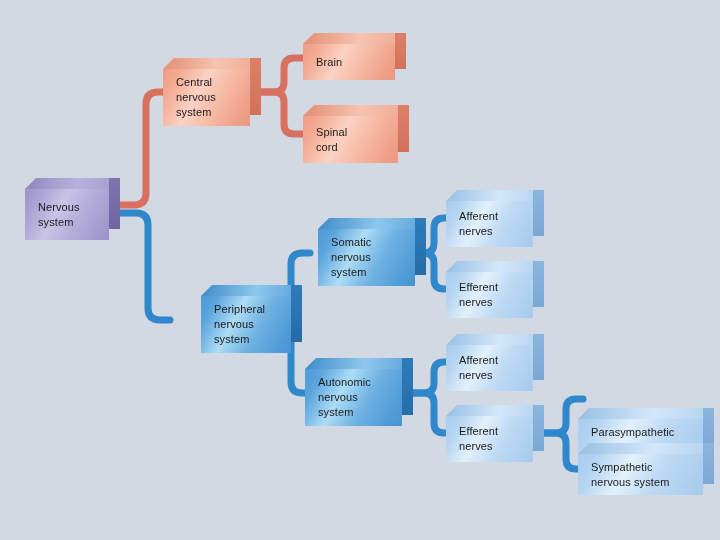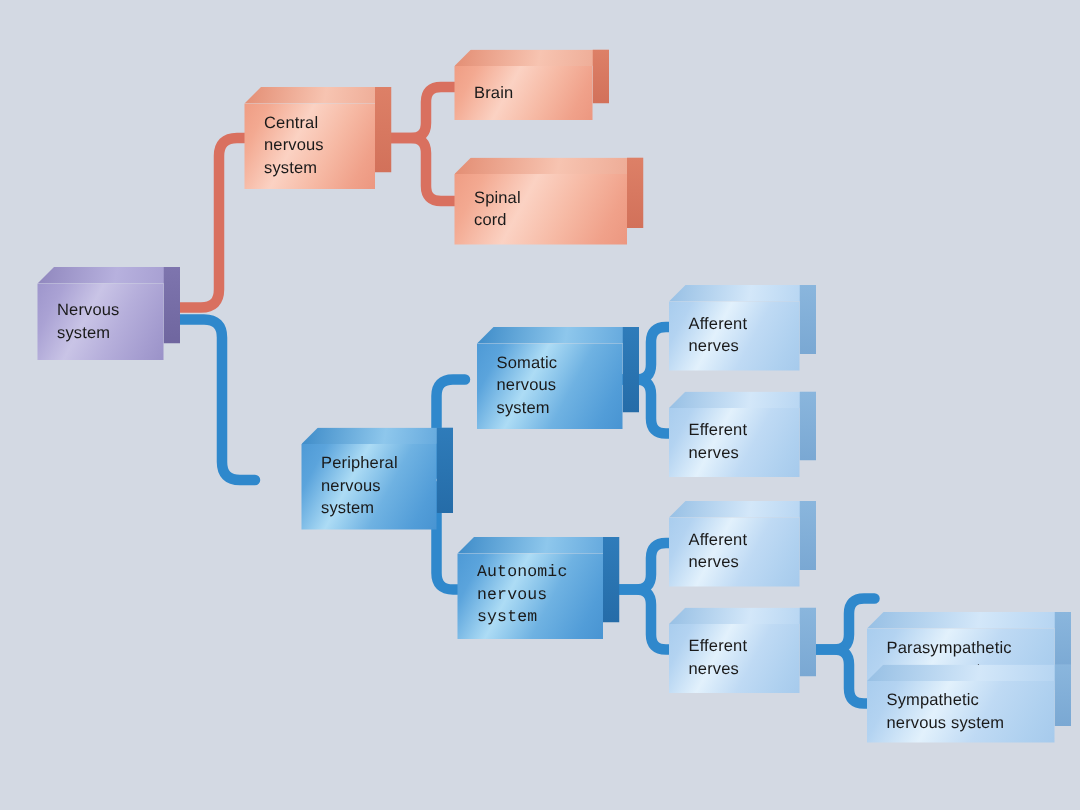--- a/index.html
+++ b/index.html
@@ -157,21 +157,21 @@
 
   <div class="node salmon" style="left:303px; top:33px; width:103px; height:47px;">
     <div class="box-top">
       <div class="face-lid"></div>
       <div class="face-side"></div>
       <div class="face-front"></div>
     </div>
     <div class="label">Brain</div>
   </div>
 
-  <div class="node salmon" style="left:303px; top:105px; width:126px; height:58px;">
+  <div class="node salmon" style="left:303px; top:105px; width:106px; height:58px;">
     <div class="box-top">
       <div class="face-lid"></div>
       <div class="face-side"></div>
       <div class="face-front"></div>
     </div>
     <div class="label">Spinal
 cord</div>
   </div>
 
   <div class="node blue" style="left:165px; top:285px; width:101px; height:68px;margin-left:36px;">
@@ -189,21 +189,21 @@
     <div class="box-top">
       <div class="face-lid"></div>
       <div class="face-side"></div>
       <div class="face-front"></div>
     </div>
     <div class="label">Somatic
 nervous
 system</div>
   </div>
 
-  <div class="node blue" style="left:305px; top:358px; width:108px; height:68px;font-family:Liberation Mono, monospace;">
+  <div class="node blue" style="left:305px; top:358px; width:108px; height:68px;">
     <div class="box-top">
       <div class="face-lid"></div>
       <div class="face-side"></div>
       <div class="face-front"></div>
     </div>
     <div class="label">Autonomic
 nervous
 system</div>
   </div>
 

